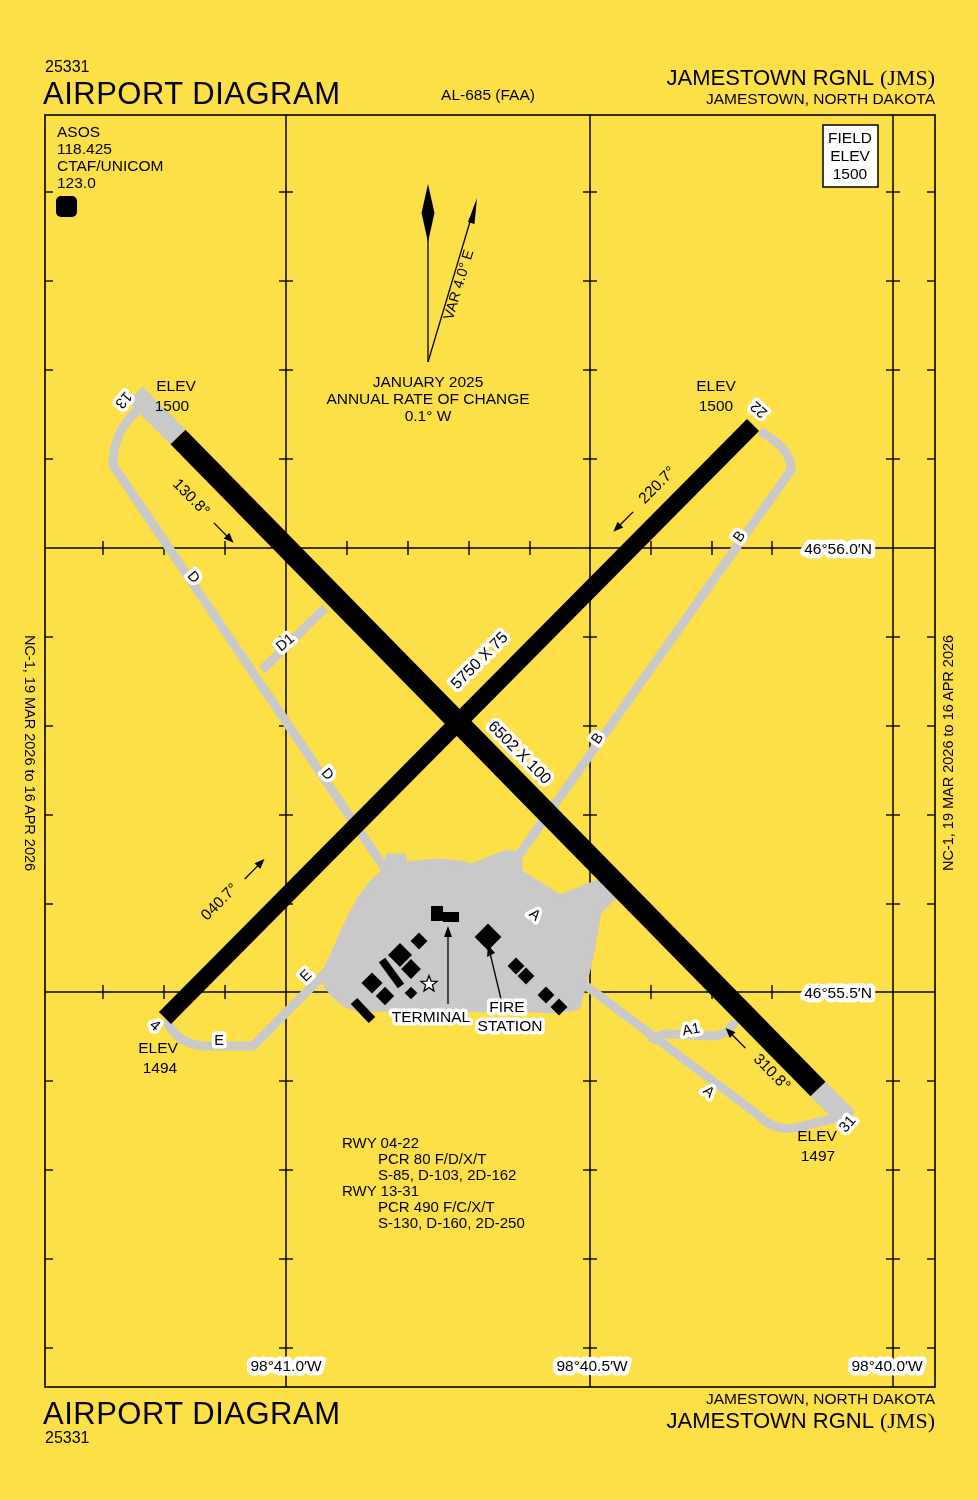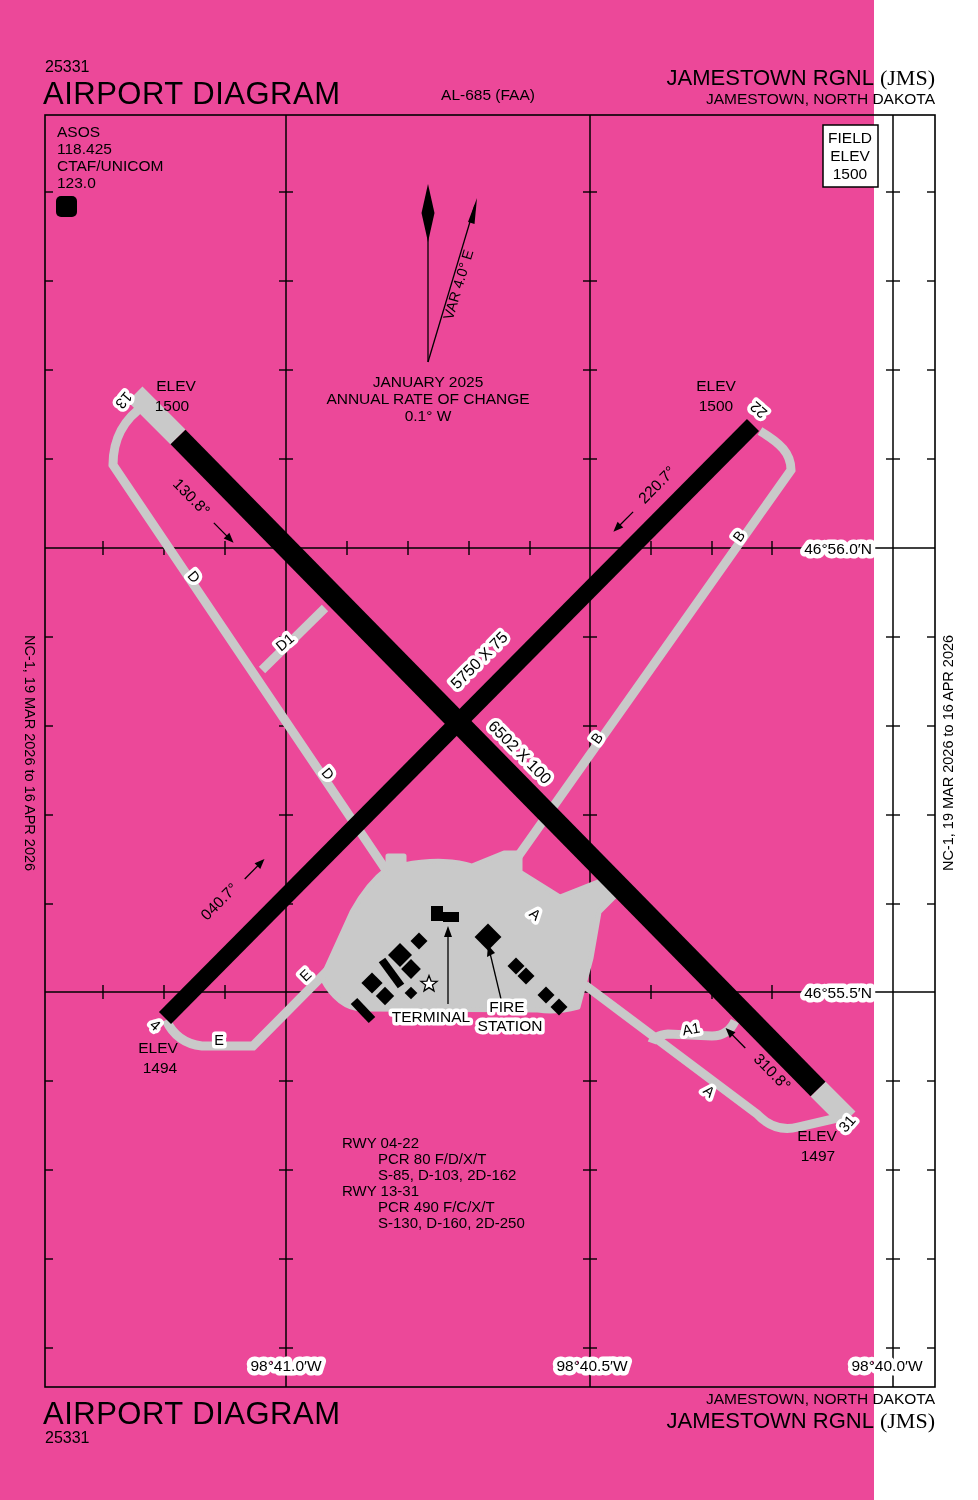--- a/index.html
+++ b/index.html
@@ -1,16 +1,16 @@
 <!DOCTYPE html>
 <html><head>
 <meta charset="utf-8">
 <style>
   html,body{margin:0;padding:0;background:#ffffff;}
-  .page{width:874px;height:1500px;position:relative;background:#ec4899;}
+  .page{width:978px;height:1500px;position:relative;background:#fde047;}
   svg text{font-family:"Liberation Sans","DejaVu Sans",sans-serif;fill:#000;}
   .serif{font-family:"Liberation Serif","DejaVu Serif",serif;}
   .f-title{font-size:31px;letter-spacing:.5px;}
   .f-lg{font-size:22px;}
   .f-md{font-size:15.5px;}
   .f-sm{font-size:14.5px;}
   .f-twy{font-size:14.5px;}
   .f-num{font-size:15px;}
   .f-code{font-size:16px;}
   .halo{paint-order:stroke;stroke:#fff;stroke-width:7px;stroke-linejoin:round;}

